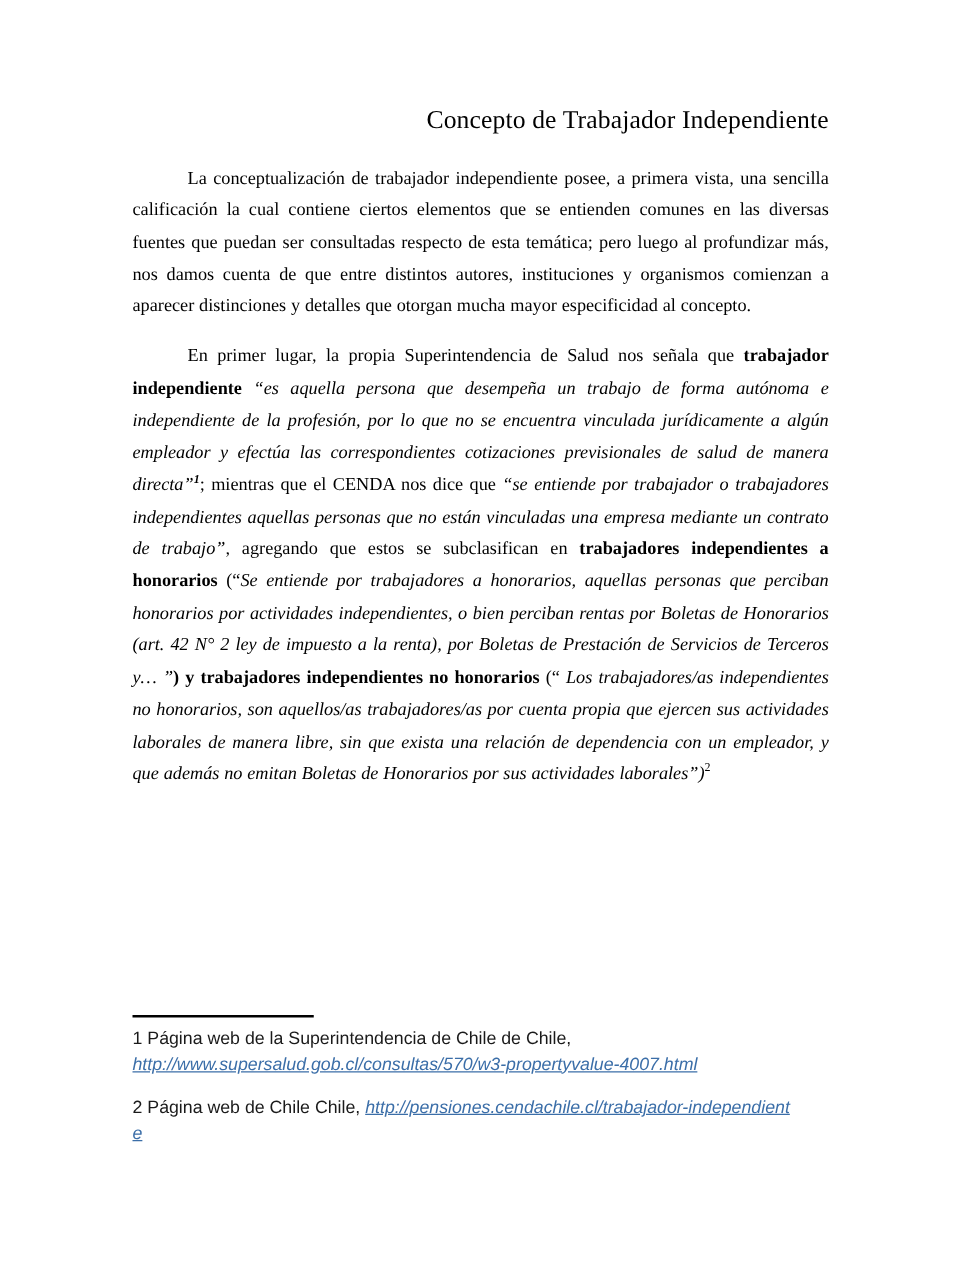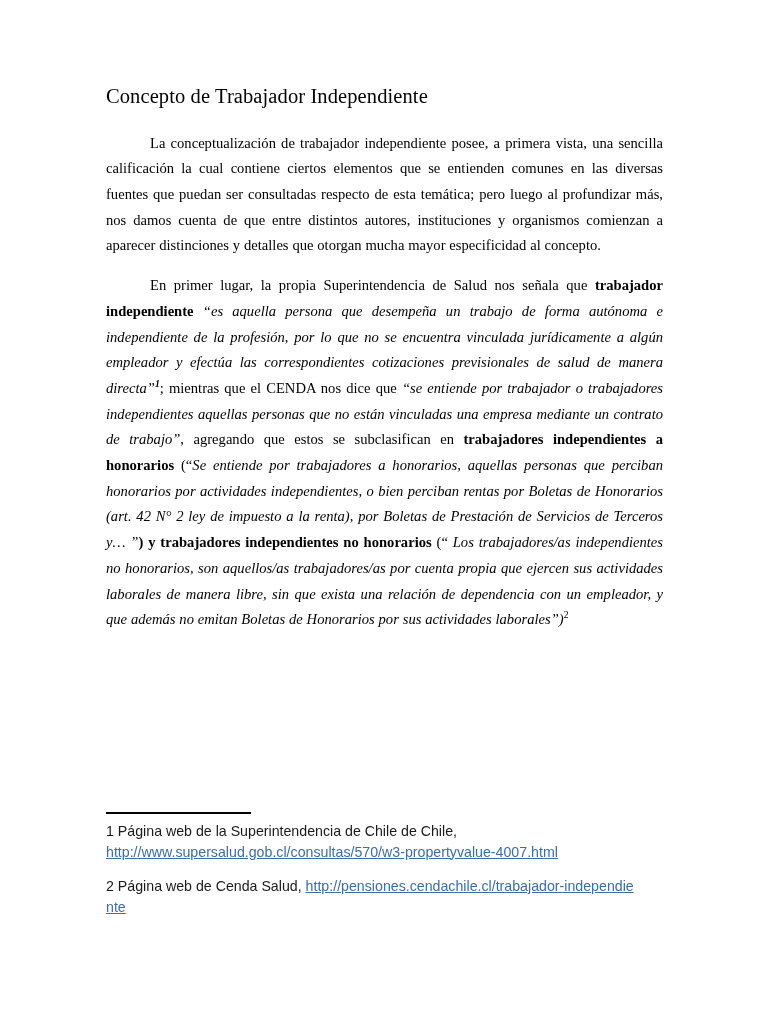--- a/index.html
+++ b/index.html
@@ -34,21 +34,21 @@
     left: 106px;
     top: 84px;
     width: 557px;
   }
 
   .doc-title {
     font-family: "Liberation Serif", "DejaVu Serif", serif;
     font-size: 20.5px;
     font-weight: 400;
     line-height: 1.25;
-    text-align: left;
+    text-align: right;
     margin: 0 0 21px 0;
     letter-spacing: 0.1px;
   }
 
   p.para {
     font-size: 14.6px;
     line-height: 25.7px;
     text-align: justify;
     text-justify: inter-word;
     margin: 0 0 14px 0;
@@ -93,20 +93,21 @@
     margin: 0 0 14px 0;
     max-width: 530px;
   }
   .fn-item:last-child { margin-bottom: 0; }
 
   .fn-link {
     color: #3b6ea8;
     text-decoration: underline;
     text-decoration-color: #3b6ea8;
     word-break: break-all;
+    font-style: italic;
   }
 </style>
 </head>
 <body>
 
 <div class="page">
 
   <div class="content">
 
     <h1 class="doc-title">Concepto de Trabajador Independiente</h1>
@@ -117,17 +118,17 @@
     <p class="para"><span>En primer lugar, la propia Superintendencia de Salud nos señala que </span><b>trabajador independiente</b><i> “es aquella persona que desempeña un trabajo de forma autónoma e independiente de la profesión, por lo que no se encuentra vinculada jurídicamente a algún empleador y efectúa las correspondientes cotizaciones previsionales de salud de manera directa”</i><sup class="fnref it">1</sup><span>; mientras que el CENDA nos dice que </span><i>“se entiende por trabajador o trabajadores independientes aquellas personas que no están vinculadas  una empresa mediante un contrato de trabajo”</i><span>, agregando que estos se subclasifican en </span><b>trabajadores independientes a honorarios</b><span> (“</span><i>Se entiende por trabajadores a honorarios, aquellas personas que perciban honorarios por actividades independientes, o bien perciban rentas por Boletas de Honorarios (art. 42 N° 2 ley de impuesto a la renta), por Boletas de Prestación de Servicios de Terceros y… ”</i><b>) </b><b>y trabajadores independientes no honorarios</b><span> (“ </span><i>Los trabajadores/as independientes no honorarios, son aquellos/as trabajadores/as por cuenta propia que ejercen sus actividades laborales de manera libre, sin que exista una relación de dependencia con un empleador, y que además no emitan Boletas de Honorarios por sus actividades laborales”</i><i>)</i><sup class="fnref">2</sup></p>
 
   </div>
 
   <div class="footnotes">
 
     <div class="fn-rule"></div>
 
     <p class="fn-item"><span>1</span>&nbsp;<span>Página web de la Superintendencia de Chile de Chile,</span><br><span class="fn-link">http://www.supersalud.gob.cl/consultas/570/w3-propertyvalue-4007.html</span></p>
 
-    <p class="fn-item"><span>2</span>&nbsp;<span>Página web de Cenda Salud,</span>&nbsp;<span class="fn-link">http://pensiones.cendachile.cl/trabajador-independiente</span></p>
+    <p class="fn-item"><span>2</span>&nbsp;<span>Página web de Chile Chile,</span>&nbsp;<span class="fn-link">http://pensiones.cendachile.cl/trabajador-independiente</span></p>
 
   </div>
 
 </div>
 
 </body></html>

